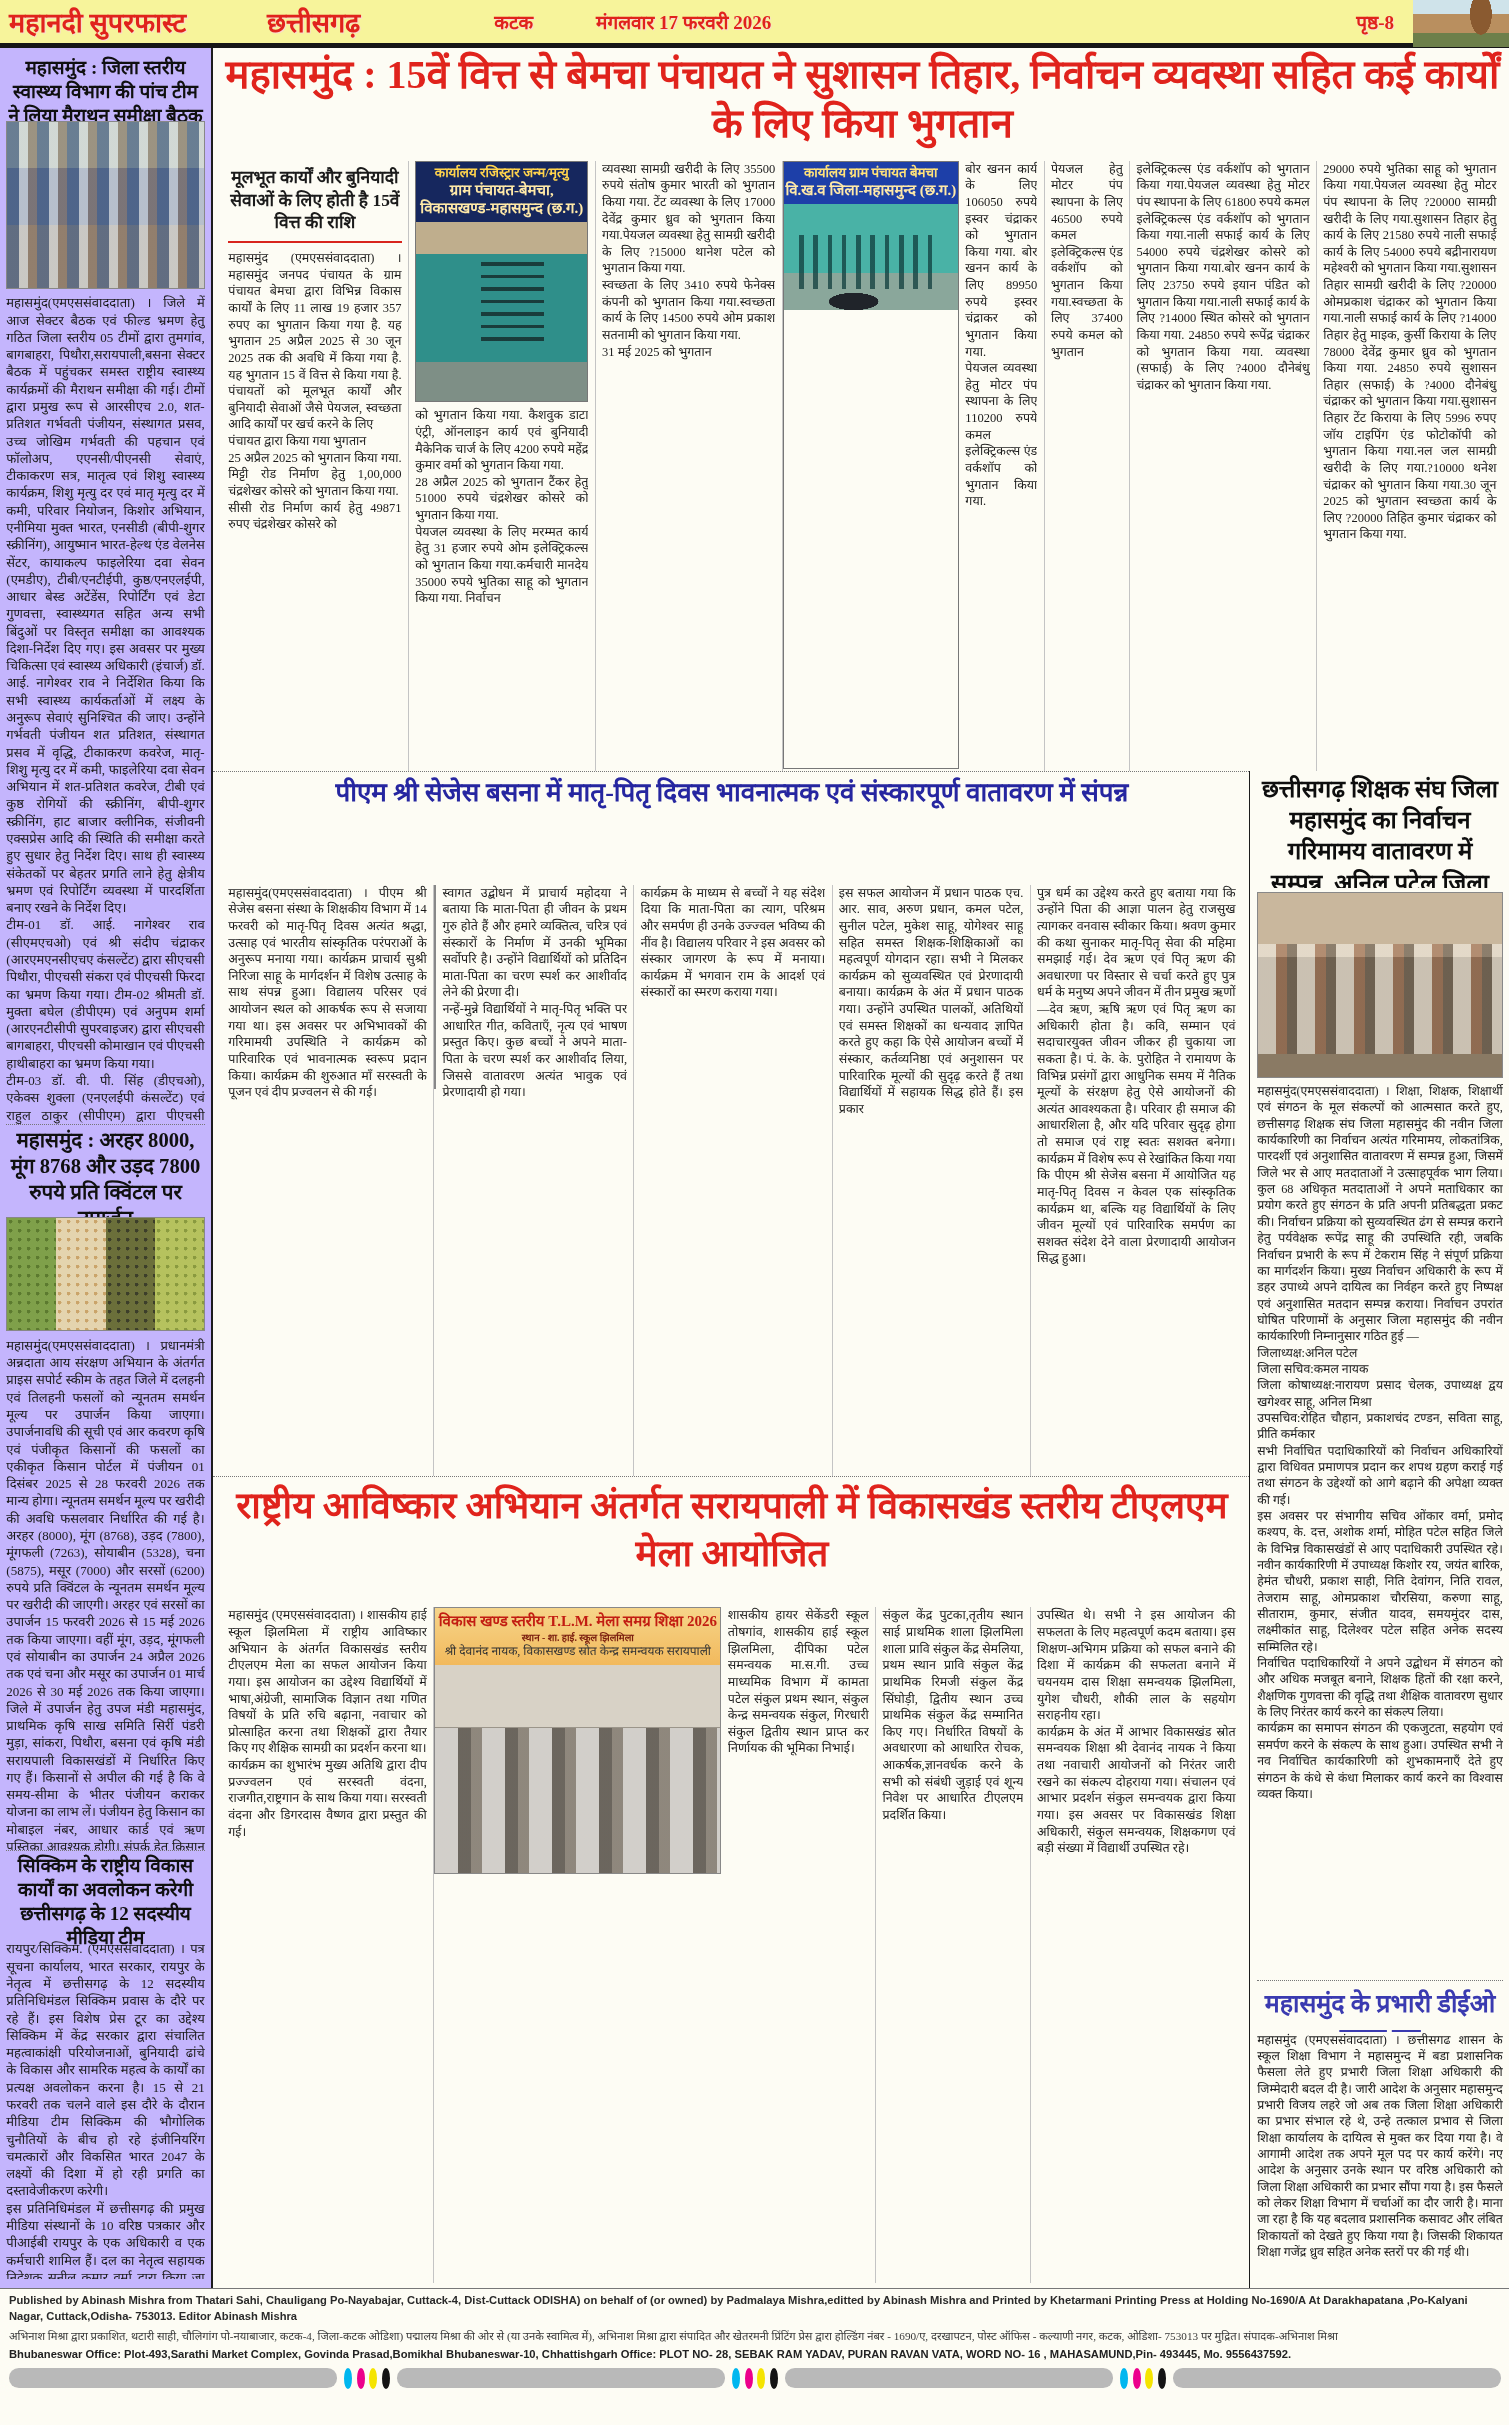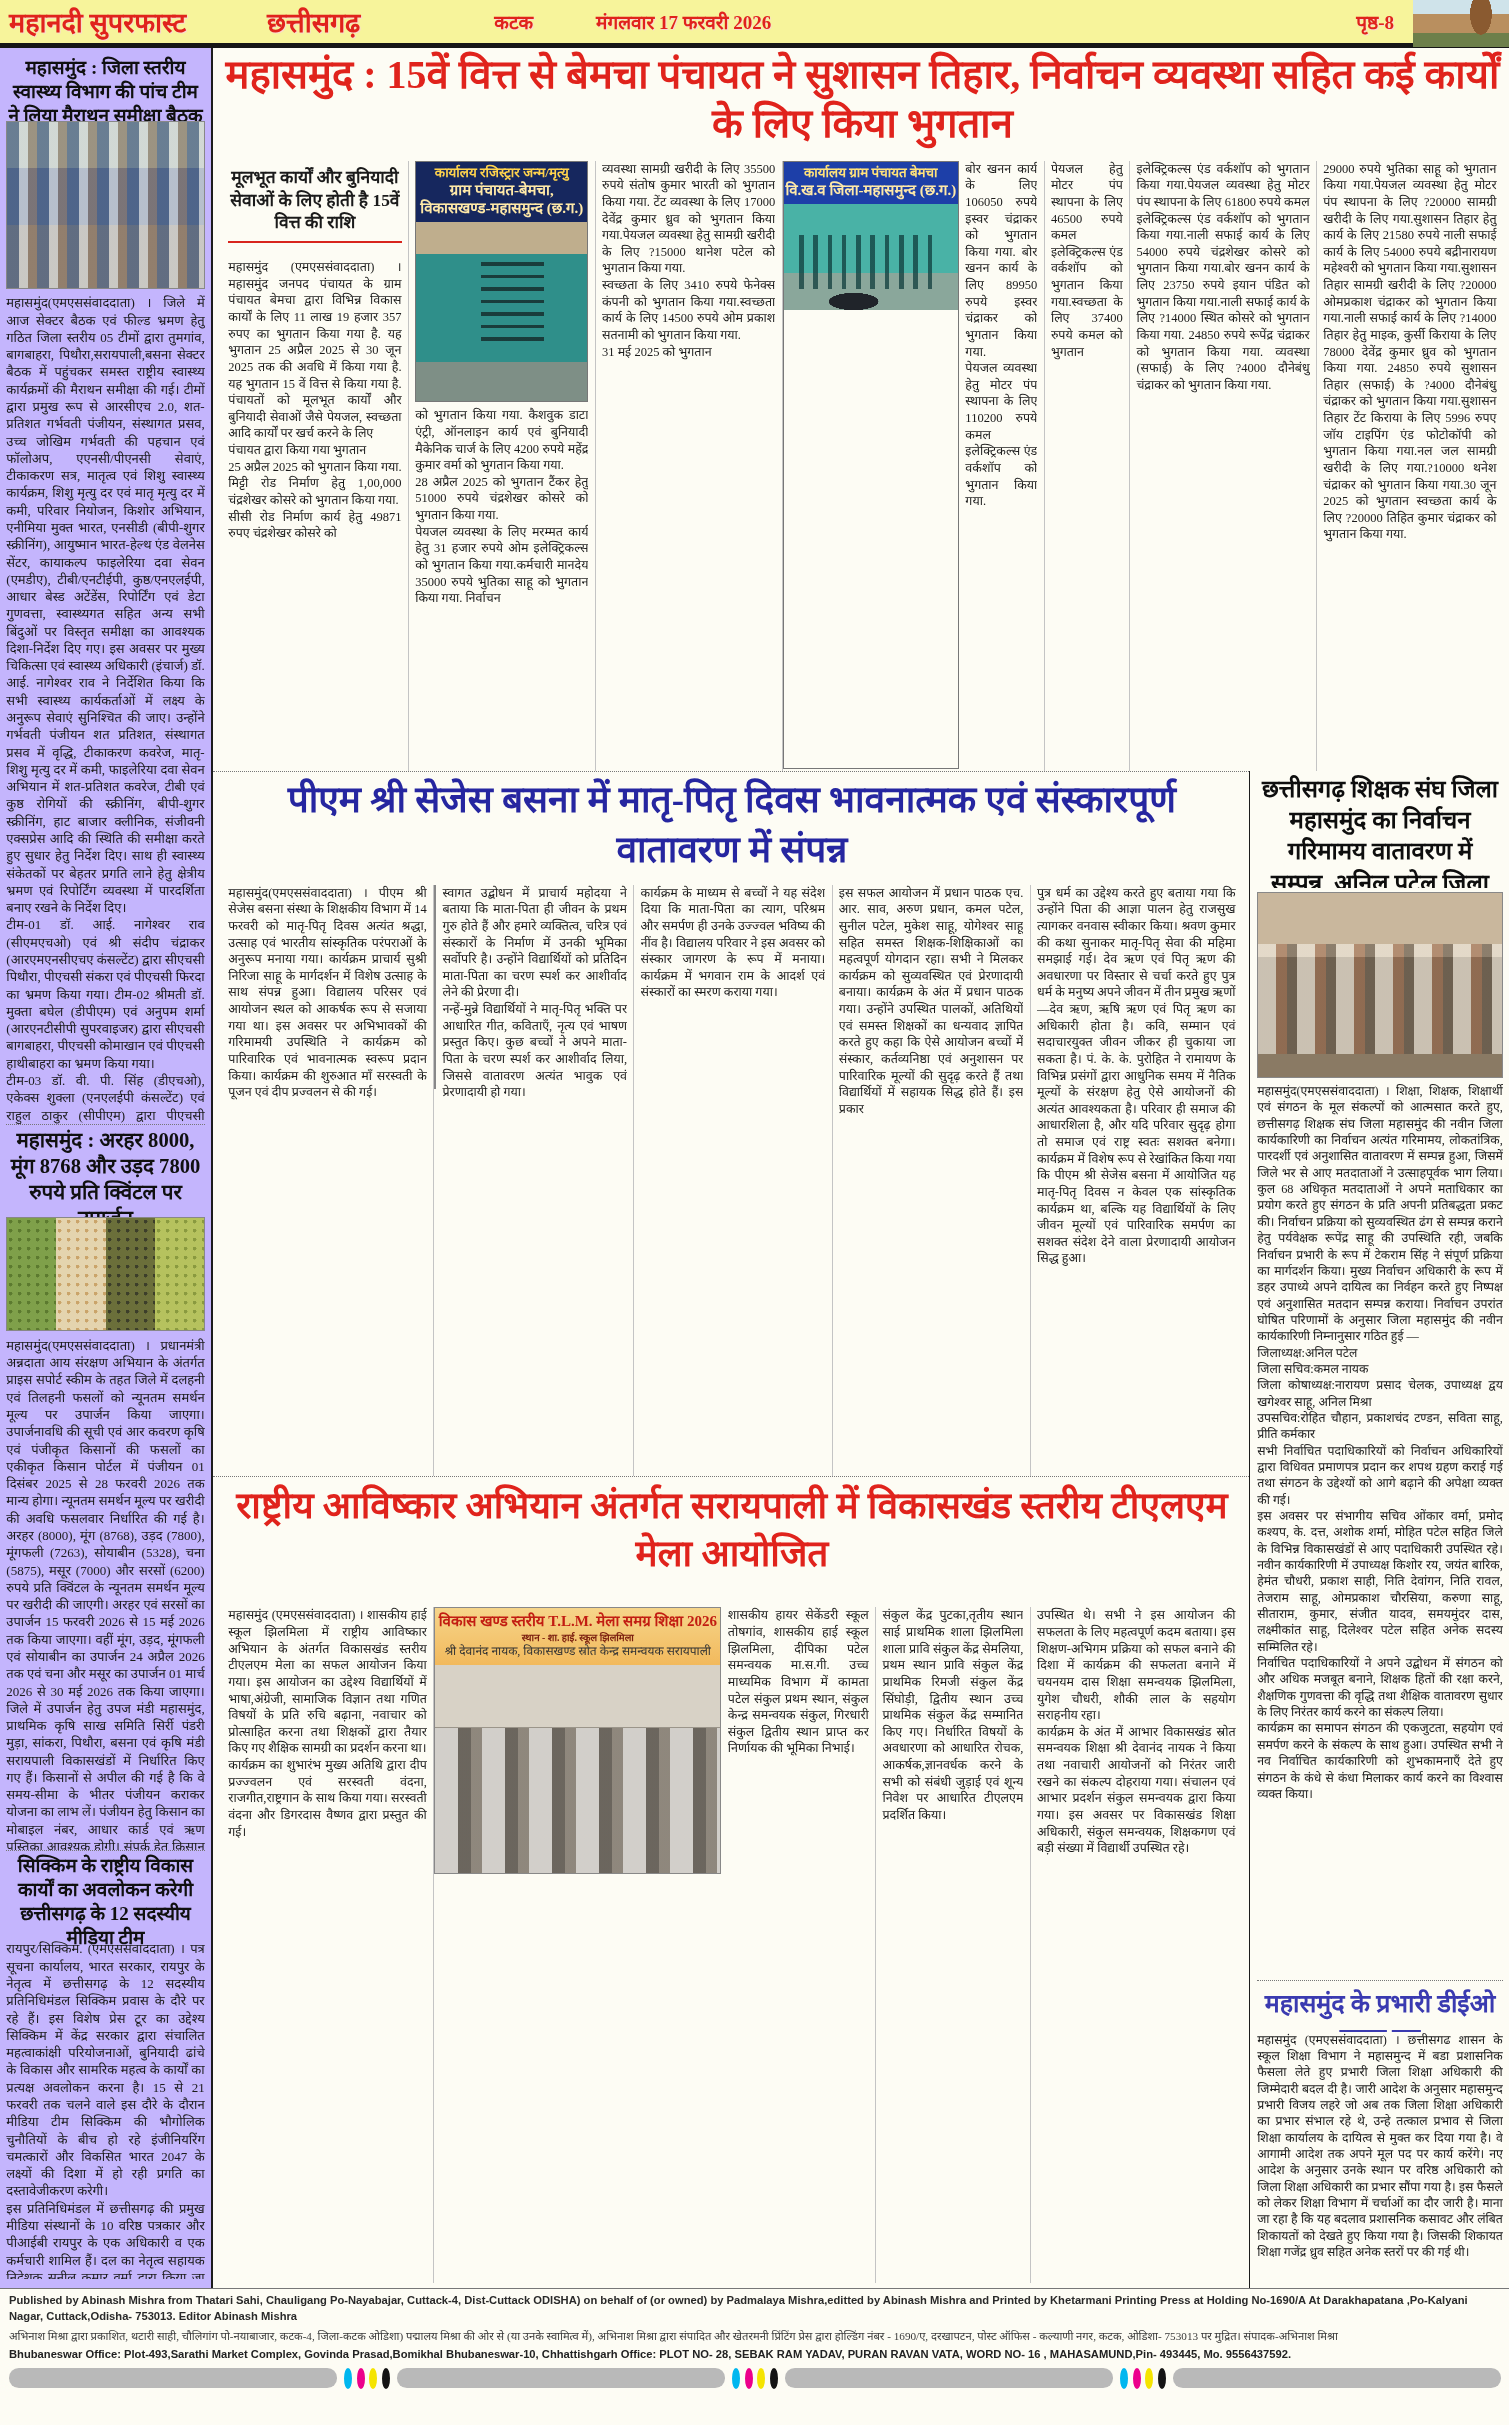--- a/index.html
+++ b/index.html
@@ -70,21 +70,21 @@
     color:#e0231c; font-weight:bold; font-size:40px; line-height:1.22;
     text-align:center; height:106px; overflow:hidden;
   }
   .ms-cols { display:flex; height:614px; margin-top:3.6px; }
   .ms-col { flex:1; padding:0 6.3px; border-left:0.9px solid #c4c4c4; overflow:hidden; }
   .ms-col:first-child { border-left:none; }
   .ms-wrap { flex:2; border-left:0.9px solid #c4c4c4; display:flex; overflow:hidden; }
   .ms-wrap .inner { display:flex; flex:1; }
   .subhead {
     font-weight:bold; font-size:17.4px; text-align:center; line-height:1.3;
-    border-bottom:2.7px solid #d8251d; padding:5.4px 1.8px 7.2px; margin-bottom:16px;
+    border-bottom:2.7px solid #d8251d; padding:5.4px 1.8px 7.2px; margin-bottom:7px;
   }
   .ph-office { border:0.9px solid #777; }
   .ph-office .board {
     background:#16275e; color:#ffd34d; text-align:center; font-weight:bold;
     padding:3.6px 1.8px 4.5px; line-height:1.2;
   }
   .ph-office .board .b1 { font-size:13.4px; }
   .ph-office .board .b2 { font-size:15px; color:#ffe9a8; }
   .wall1 { height:179px;
     background:
@@ -99,21 +99,21 @@
   }
   .board2 { background:#1d3fa8 !important; color:#ffe27a !important; }
 
   
   .lower { display:flex; height:1517px; }
   .center-stack { width:1036px; display:flex; flex-direction:column; }
   .far-right { width:261px; border-left:1.8px solid #1c1c1c; padding:3.6px 7.2px; overflow:hidden; }
 
   .pm-art { height:705px; border-top:1.8px dotted #777; padding:3.6px 7.2px 0 9px; overflow:hidden; }
   .pm-head {
-    color:#2626a0; font-weight:bold; font-size:37px; line-height:1.35;
+    color:#2626a0; font-weight:bold; font-size:26px; line-height:1.35;
     text-align:center; height:106px; overflow:hidden;
   }
   .pm-cols { display:flex; height:592px; margin-top:3.6px; }
   .pm-cols .ms-wrap { flex:3; }
   .ph-pm { height:204px; border:0.9px solid #888;
     background:
       repeating-linear-gradient(90deg, rgba(250,250,250,.5) 0 14.3px, rgba(70,60,50,.45) 14.3px 23px, rgba(140,60,40,.35) 23px 32px) 0 55%/100% 45% no-repeat,
       linear-gradient(180deg,#cfc4b2 0 40%, #8f867a 40% 75%, #6b6658 75% 100%);
   }
 

